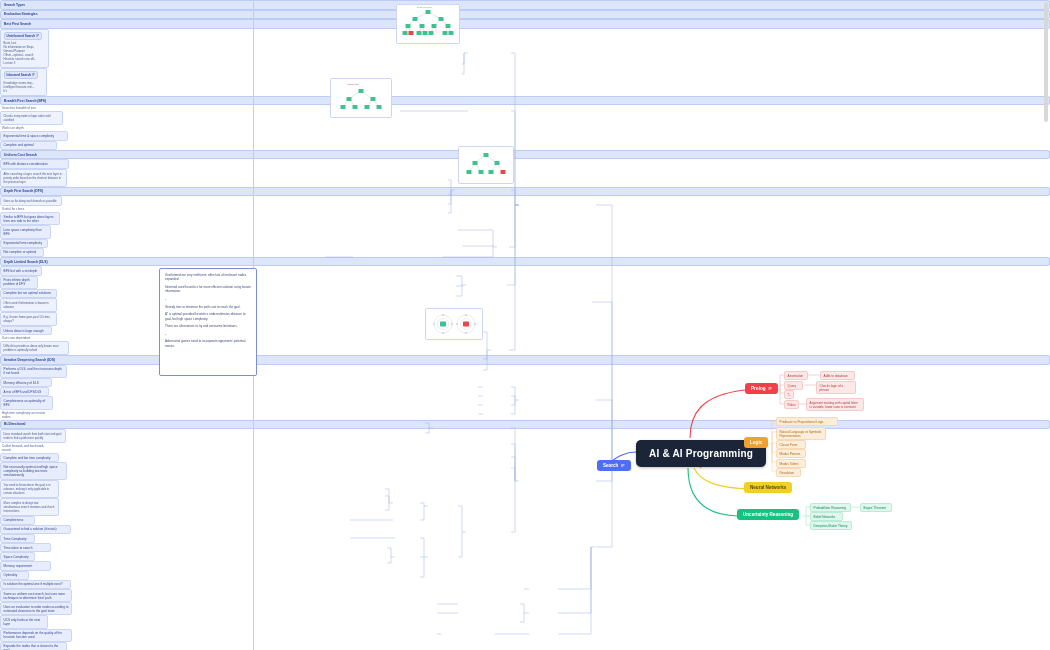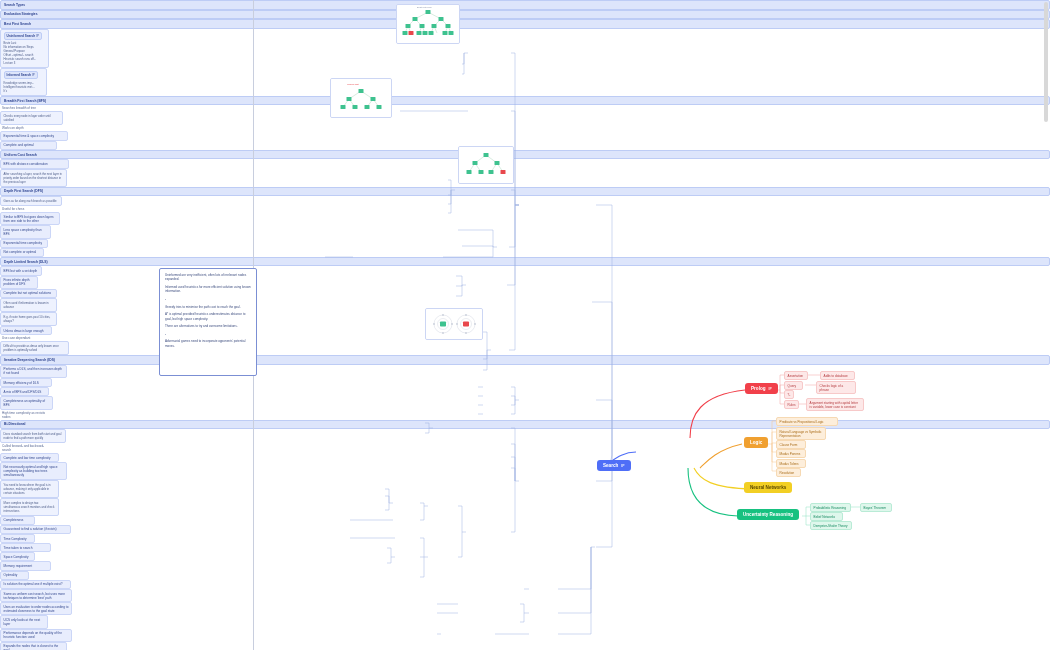--- a/index.html
+++ b/index.html
@@ -203,20 +203,21 @@
 
     <g fill="none" stroke="#8fe0c0" stroke-width="0.5">
       <path d="M802,516 L806,516"></path>
       <path d="M806,516 L806,507 L810,507"></path>
       <path d="M806,516 L806,516 L810,516"></path>
       <path d="M806,516 L806,525 L810,525"></path>
       <path d="M851,507 L860,507"></path>
     </g>
   </svg>
 
+  <div class="central" style="left:636px;top:440px;">AI &amp; AI Programming</div>
 
   <div class="mainnode m-search" style="left:597px;top:460px;">
     <span>Search</span>
     <span class="tag">IP</span>
   </div>
   <div class="mainnode m-prolog" style="left:745px;top:383px;">
     <span>Prolog</span>
     <span class="tag">IP</span>
   </div>
   <div class="mainnode m-logic" style="left:744px;top:437px;">

